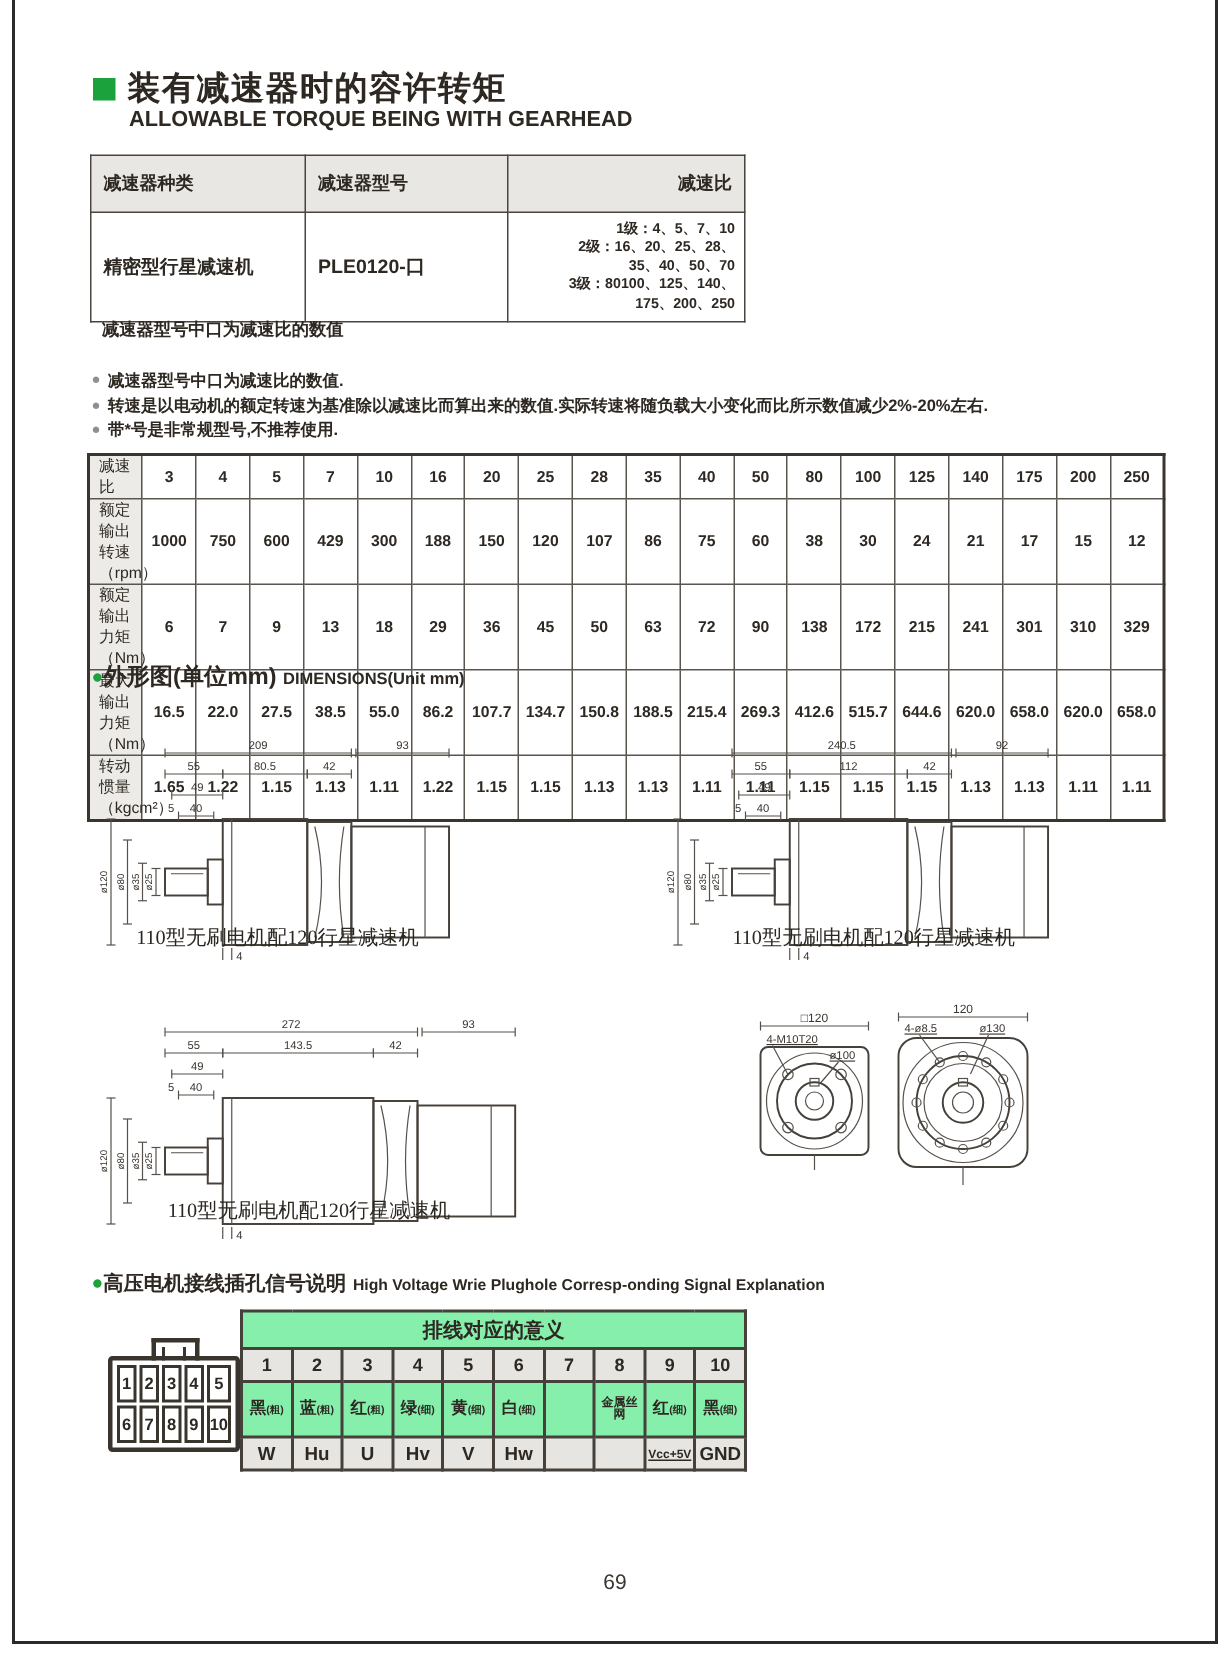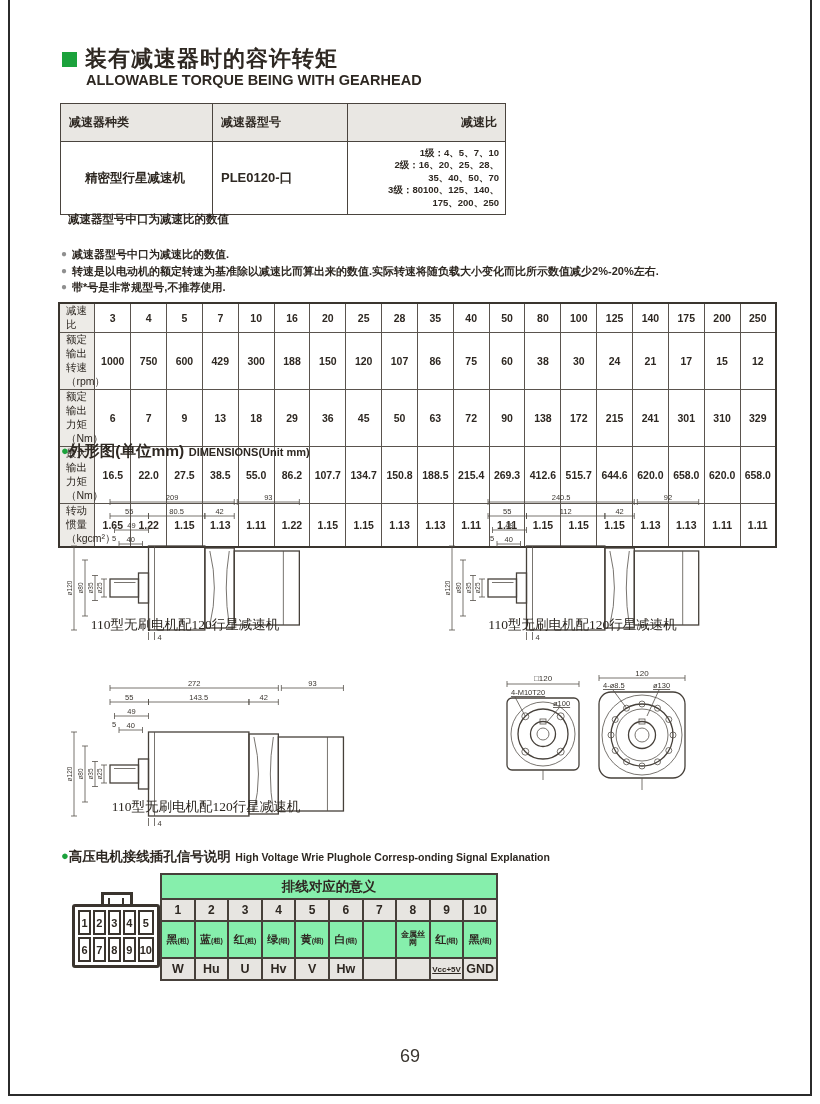--- a/index.html
+++ b/index.html
@@ -15,21 +15,21 @@
   .title-sq{width:15px;height:15px;background:#1ba23c;}
   .title-cn{font-size:22px;font-weight:bold;letter-spacing:1px;}
   .title-en{position:absolute;left:86px;top:72px;font-size:14.5px;font-weight:bold;}
 
   
   .gh-table{position:absolute;left:60px;top:103px;border-collapse:collapse;}
   .gh-table td{border:1.5px solid #4a443e;vertical-align:middle;}
   .gh-head td{background:#e9e7e3;font-size:12px;font-weight:600;height:37px;padding:0 8px;margin-top:36px;}
   .gh-ratio-h{text-align:right;}
   .gh-body td{height:68px;background:#fff;}
-  .gh-type{font-size:12.5px;font-weight:600;padding-left:24px;width:126px;}
+  .gh-type{font-size:12.5px;font-weight:600;padding-left:8px;width:126px;}
   .gh-model{font-size:13px;font-weight:600;padding-left:8px;width:118px;}
   .gh-ratio{font-size:9.5px;font-weight:700;text-align:right;padding:2px 6px;line-height:1.3;width:141px;}
   .gh-note{position:absolute;left:68px;top:212px;font-size:11.5px;font-weight:600;}
 
   
   .notes{position:absolute;left:61px;top:246px;font-size:11px;font-weight:600;line-height:16.5px;}
   .note-line{display:flex;gap:5px;align-items:flex-start;}
   .note-bullet{color:#8f8f8f;font-size:10px;}
 
   
@@ -69,21 +69,21 @@
   .sig-table{position:absolute;left:160px;top:873px;width:338px;border-collapse:collapse;table-layout:fixed;}
   .sig-table td{border:2px solid #46403a;text-align:center;font-weight:bold;background:#86efac;padding:0;}
   .sig-title{font-size:13.5px;height:23px;}
   .sig-num td{height:20px;background:#e7e5e1;font-size:12px;}
   .sig-color td{height:35px;font-size:11px;line-height:1.05;}
   .sig-color .wire-note{font-size:7px;}
   .sig-color .wire-small{font-size:8px;display:inline-block;width:26px;word-break:break-all;}
   .sig-sig td{height:20px;background:#e7e5e1;font-size:12.5px;}
   .sig-sig td.small{font-size:8px;text-decoration:underline;}
 
-  .page-num{position:absolute;left:0;top:1046px;width:820px;text-align:center;font-size:18px;color:#3a352f;}
+  .page-num{position:absolute;left:0;top:1046px;width:820px;text-align:center;font-size:14px;color:#3a352f;}
 </style>
 </head>
 <body>
 
 <div class="page">
   <div class="edge edge-l"></div>
   <div class="edge edge-r"></div>
   <div class="edge edge-b"></div>
 
   <div class="title-row">

